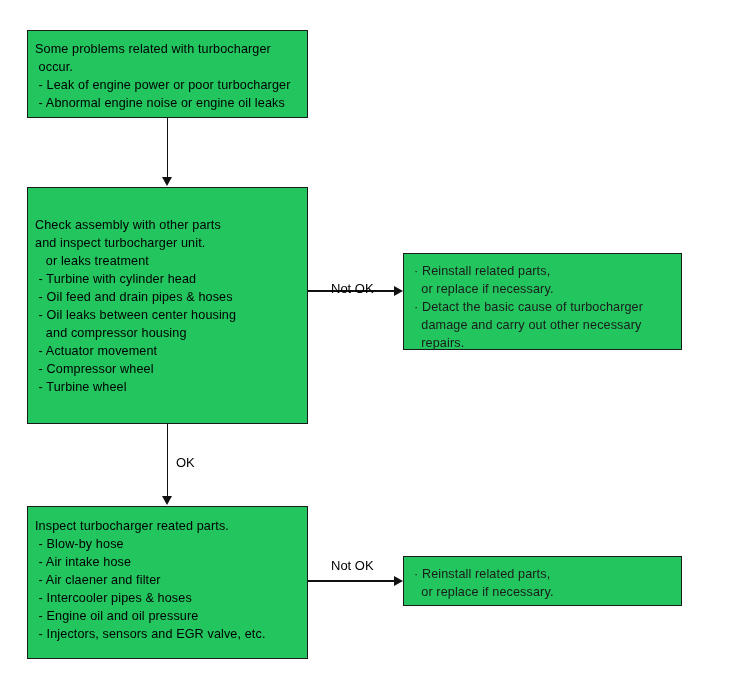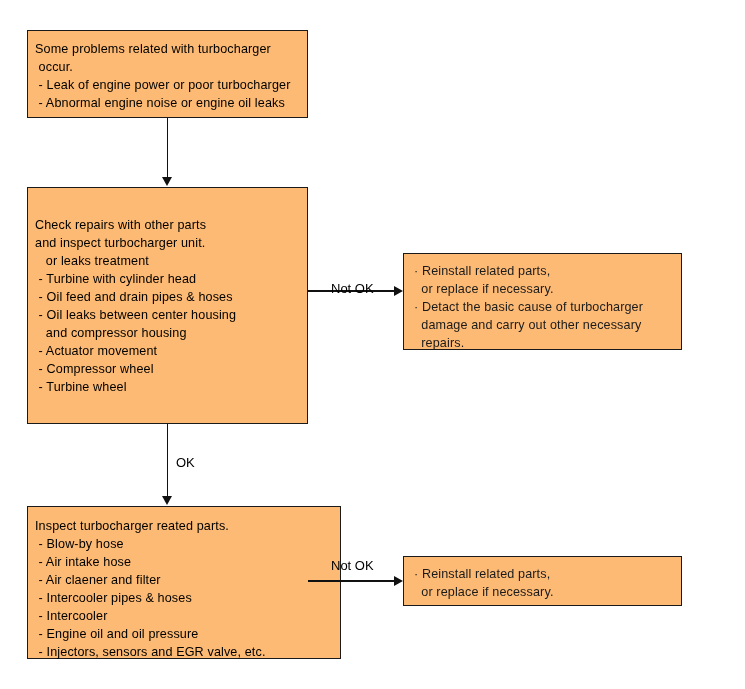--- a/index.html
+++ b/index.html
@@ -18,21 +18,21 @@
     height: 689px;
     background: #ffffff;
     overflow: hidden;
   }
 
   
   .box {
     position: absolute;
     box-sizing: border-box;
     border: 1.4px solid #1a1a1a;
-    background: #fdba74;
+    background: #22c55e;
   }
   .box-inner {
     position: absolute;
     left: 7px;
     top: 0;
     right: 4px;
   }
   .line {
     font-size: 12.6px;
     line-height: 18px;
@@ -92,21 +92,21 @@
       <div class="line"> - Leak of engine power or poor turbocharger</div>
       <div class="line"> - Abnormal engine noise or engine oil leaks</div>
     </div>
   </div>
 
   <div class="vline" style="left:167px; top:118px; height:60px;"></div>
   <div class="arrow-down" style="left:161.5px; top:177px;"></div>
 
   <div class="box" style="left:27px; top:187px; width:281px; height:237px;">
     <div class="box-inner" style="top:28px;">
-      <div class="line">Check repairs with other parts</div>
+      <div class="line">Check assembly with other parts</div>
       <div class="line">and inspect turbocharger unit.</div>
       <div class="line">   or leaks treatment</div>
       <div class="line"> - Turbine with cylinder head</div>
       <div class="line"> - Oil feed and drain pipes &amp; hoses</div>
       <div class="line"> - Oil leaks between center housing</div>
       <div class="line">   and compressor housing</div>
       <div class="line"> - Actuator movement</div>
       <div class="line"> - Compressor wheel</div>
       <div class="line"> - Turbine wheel</div>
     </div>
@@ -123,28 +123,27 @@
       <div class="line">· Detact the basic cause of turbocharger</div>
       <div class="line">  damage and carry out other necessary</div>
       <div class="line">  repairs.</div>
     </div>
   </div>
 
   <div class="vline" style="left:167px; top:424px; height:73px;"></div>
   <div class="arrow-down" style="left:161.5px; top:496px;"></div>
   <div class="edge-label" style="left:176px; top:456px;">OK</div>
 
-  <div class="box" style="left:27px; top:506px; width:314px; height:153px;">
+  <div class="box" style="left:27px; top:506px; width:281px; height:153px;">
     <div class="box-inner" style="top:10px;">
       <div class="line">Inspect turbocharger reated parts.</div>
       <div class="line"> - Blow-by hose</div>
       <div class="line"> - Air intake hose</div>
       <div class="line"> - Air claener and filter</div>
       <div class="line"> - Intercooler pipes &amp; hoses</div>
-      <div class="line"> - Intercooler</div>
       <div class="line"> - Engine oil and oil pressure</div>
       <div class="line"> - Injectors, sensors and EGR valve, etc.</div>
     </div>
   </div>
 
   <div class="hline" style="left:308px; top:580.3px; width:87px;"></div>
   <div class="arrow-right" style="left:394px; top:575.5px;"></div>
   <div class="edge-label" style="left:331px; top:559px;">Not OK</div>
 
   <div class="box result" style="left:403px; top:556px; width:279px; height:50px;">

